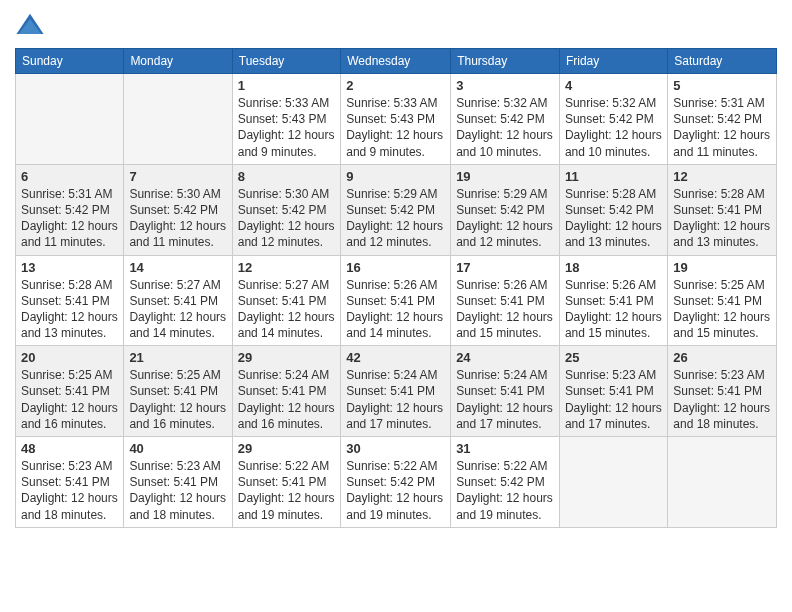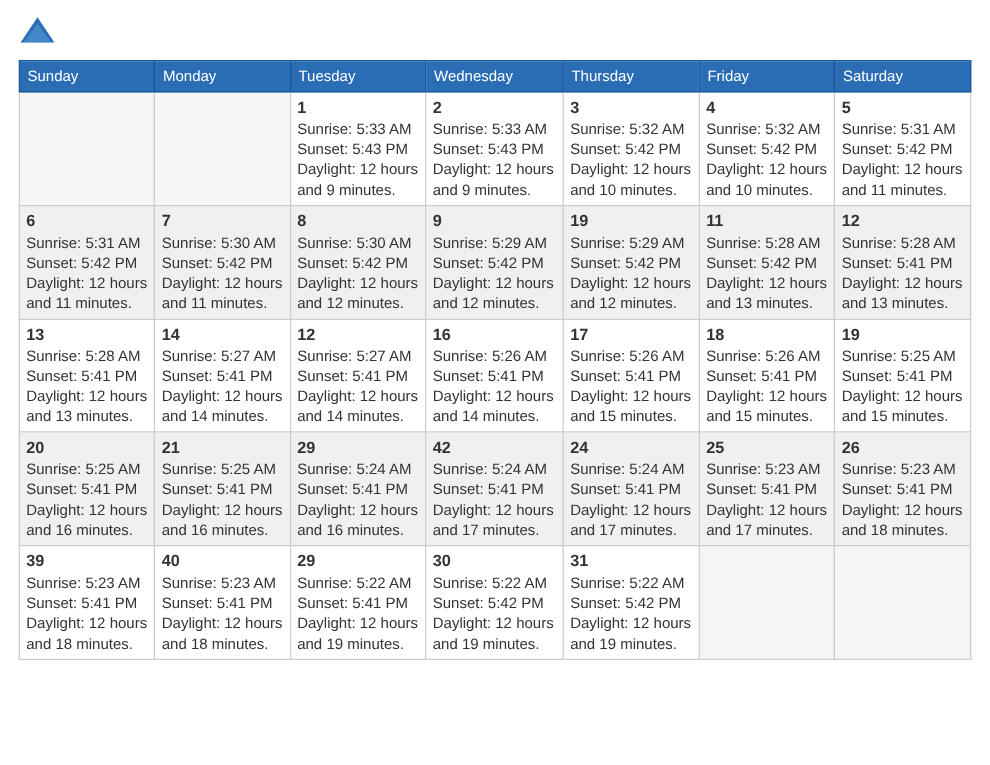--- a/index.html
+++ b/index.html
@@ -244,21 +244,21 @@
             <span class="day-number">25</span>
             <div class="day-info">Sunrise: 5:23 AM<br>Sunset: 5:41 PM<br>Daylight: 12 hours and 17 minutes.</div>
           </td>
           <td>
             <span class="day-number">26</span>
             <div class="day-info">Sunrise: 5:23 AM<br>Sunset: 5:41 PM<br>Daylight: 12 hours and 18 minutes.</div>
           </td>
         </tr>
         <tr>
           <td>
-            <span class="day-number">39</span>
+            <span class="day-number">48</span>
             <div class="day-info">Sunrise: 5:23 AM<br>Sunset: 5:41 PM<br>Daylight: 12 hours and 18 minutes.</div>
           </td>
           <td>
             <span class="day-number">40</span>
             <div class="day-info">Sunrise: 5:23 AM<br>Sunset: 5:41 PM<br>Daylight: 12 hours and 18 minutes.</div>
           </td>
           <td>
             <span class="day-number">29</span>
             <div class="day-info">Sunrise: 5:22 AM<br>Sunset: 5:41 PM<br>Daylight: 12 hours and 19 minutes.</div>
           </td>

